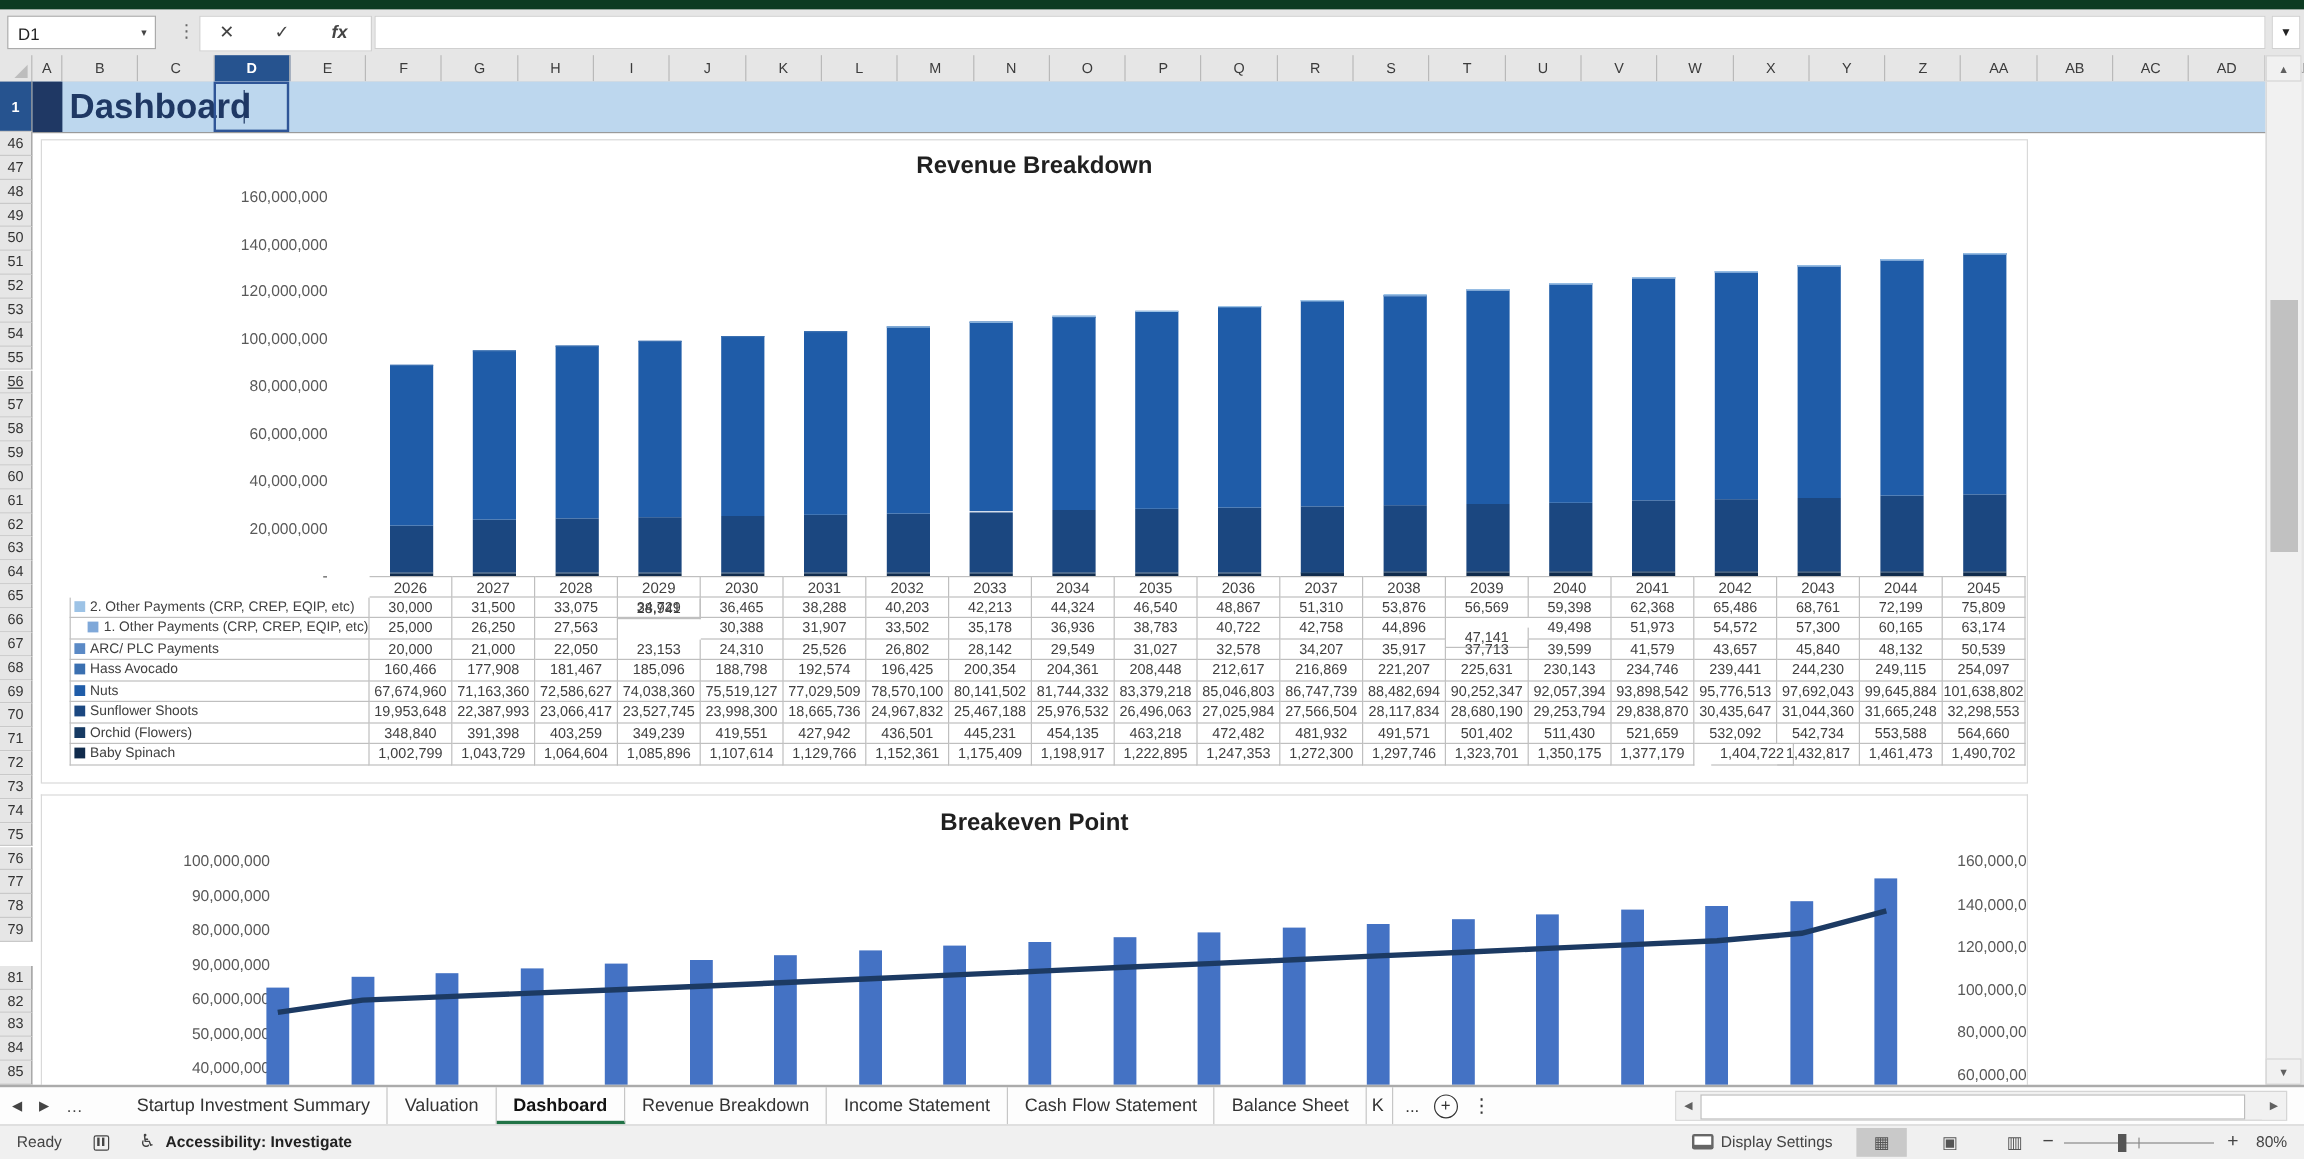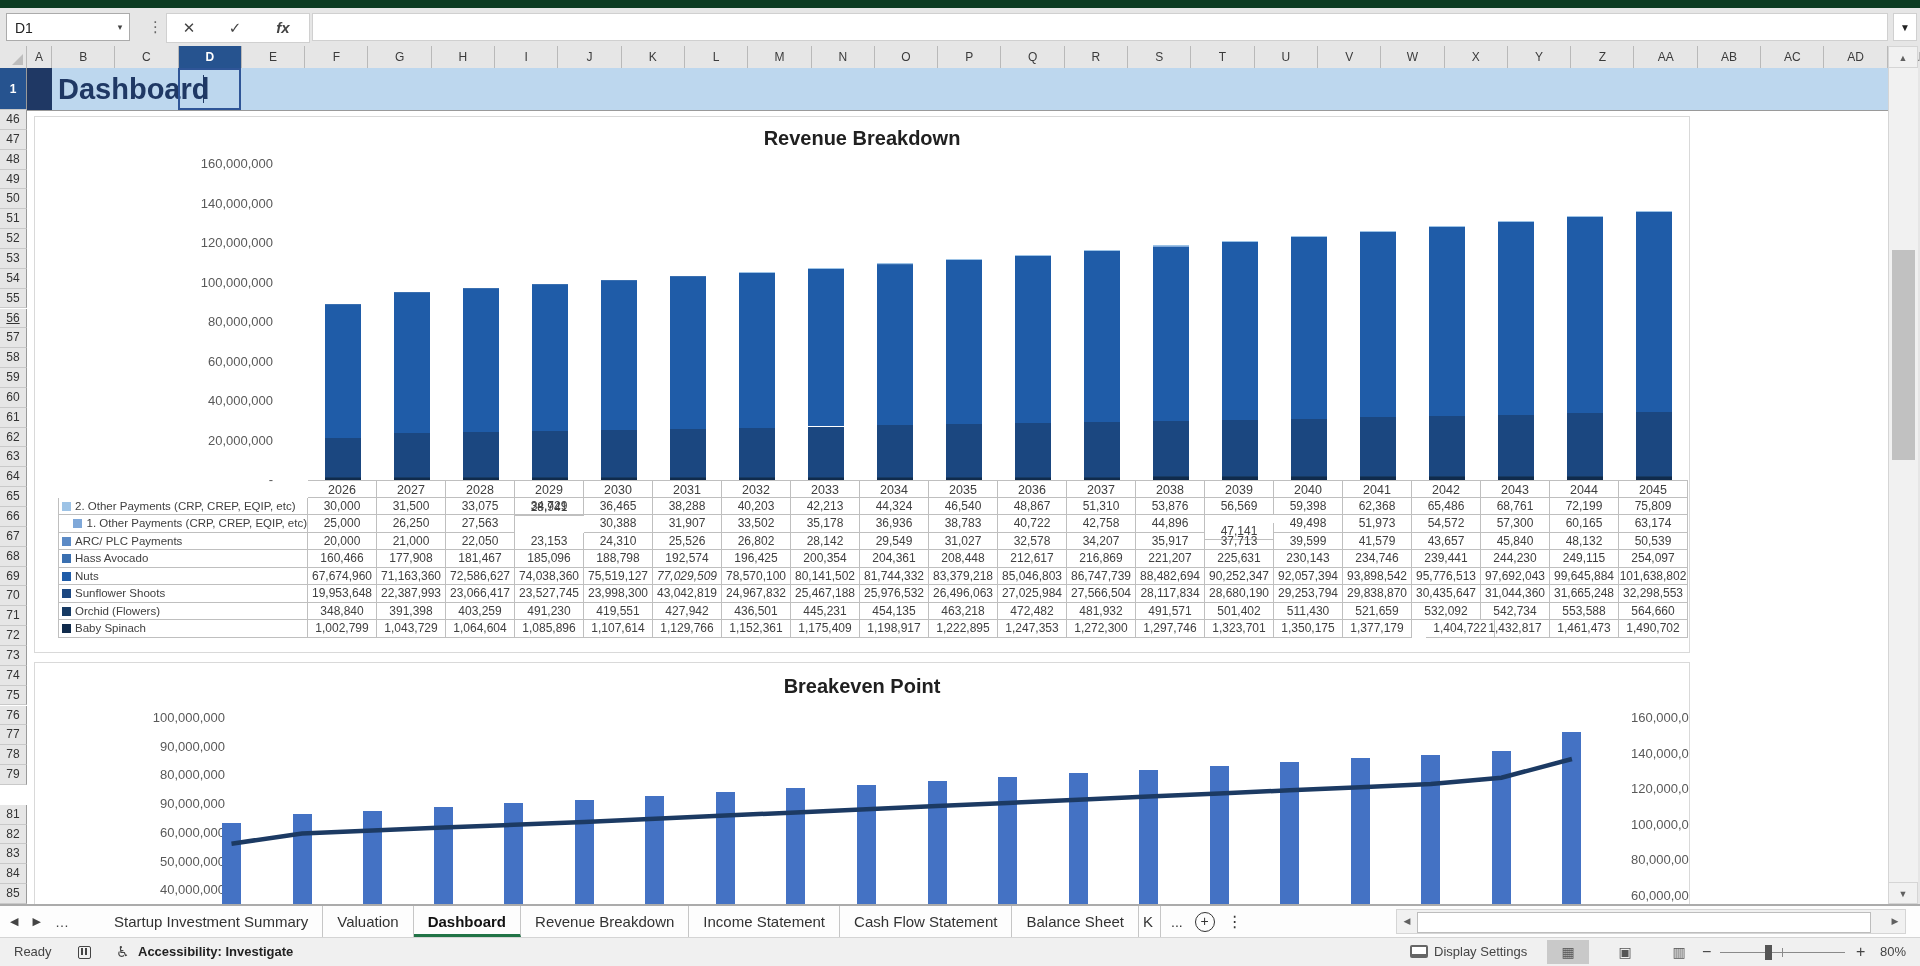--- a/index.html
+++ b/index.html
@@ -463,61 +463,61 @@
       <div class="dt-cell dt-num" style="left: 1377px; top: 433.35px; width: 69px; height: 17.45px; line-height: 17.45px;">239,441</div>
       <div class="dt-cell dt-num" style="left: 1446px; top: 433.35px; width: 69px; height: 17.45px; line-height: 17.45px;">244,230</div>
       <div class="dt-cell dt-num" style="left: 1515px; top: 433.35px; width: 69px; height: 17.45px; line-height: 17.45px;">249,115</div>
       <div class="dt-cell dt-num" style="left: 1584px; top: 433.35px; width: 69px; height: 17.45px; line-height: 17.45px;">254,097</div>
       <div class="dt-cell dt-label" style="left: 23px; top: 450.8px; width: 250px; height: 17.45px; line-height: 17.45px;"><span class="key-sq" style="background: rgb(31, 92, 168);"></span>Nuts</div>
       <div class="dt-cell dt-num" style="left: 273px; top: 450.8px; width: 69px; height: 17.45px; line-height: 17.45px;">67,674,960</div>
       <div class="dt-cell dt-num" style="left: 342px; top: 450.8px; width: 69px; height: 17.45px; line-height: 17.45px;">71,163,360</div>
       <div class="dt-cell dt-num" style="left: 411px; top: 450.8px; width: 69px; height: 17.45px; line-height: 17.45px;">72,586,627</div>
       <div class="dt-cell dt-num" style="left: 480px; top: 450.8px; width: 69px; height: 17.45px; line-height: 17.45px;">74,038,360</div>
       <div class="dt-cell dt-num" style="left: 549px; top: 450.8px; width: 69px; height: 17.45px; line-height: 17.45px;">75,519,127</div>
-      <div class="dt-cell dt-num" style="left: 618px; top: 450.8px; width: 69px; height: 17.45px; line-height: 17.45px; font-style: italic;">77,029,509</div>
+      <div class="dt-cell dt-num" style="left: 618px; top: 450.8px; width: 69px; height: 17.45px; line-height: 17.45px;">77,029,509</div>
       <div class="dt-cell dt-num" style="left: 687px; top: 450.8px; width: 69px; height: 17.45px; line-height: 17.45px;">78,570,100</div>
       <div class="dt-cell dt-num" style="left: 756px; top: 450.8px; width: 69px; height: 17.45px; line-height: 17.45px;">80,141,502</div>
       <div class="dt-cell dt-num" style="left: 825px; top: 450.8px; width: 69px; height: 17.45px; line-height: 17.45px;">81,744,332</div>
       <div class="dt-cell dt-num" style="left: 894px; top: 450.8px; width: 69px; height: 17.45px; line-height: 17.45px;">83,379,218</div>
       <div class="dt-cell dt-num" style="left: 963px; top: 450.8px; width: 69px; height: 17.45px; line-height: 17.45px;">85,046,803</div>
       <div class="dt-cell dt-num" style="left: 1032px; top: 450.8px; width: 69px; height: 17.45px; line-height: 17.45px;">86,747,739</div>
       <div class="dt-cell dt-num" style="left: 1101px; top: 450.8px; width: 69px; height: 17.45px; line-height: 17.45px;">88,482,694</div>
       <div class="dt-cell dt-num" style="left: 1170px; top: 450.8px; width: 69px; height: 17.45px; line-height: 17.45px;">90,252,347</div>
       <div class="dt-cell dt-num" style="left: 1239px; top: 450.8px; width: 69px; height: 17.45px; line-height: 17.45px;">92,057,394</div>
       <div class="dt-cell dt-num" style="left: 1308px; top: 450.8px; width: 69px; height: 17.45px; line-height: 17.45px;">93,898,542</div>
       <div class="dt-cell dt-num" style="left: 1377px; top: 450.8px; width: 69px; height: 17.45px; line-height: 17.45px;">95,776,513</div>
       <div class="dt-cell dt-num" style="left: 1446px; top: 450.8px; width: 69px; height: 17.45px; line-height: 17.45px;">97,692,043</div>
       <div class="dt-cell dt-num" style="left: 1515px; top: 450.8px; width: 69px; height: 17.45px; line-height: 17.45px;">99,645,884</div>
       <div class="dt-cell dt-num" style="left: 1584px; top: 450.8px; width: 69px; height: 17.45px; line-height: 17.45px;">101,638,802</div>
       <div class="dt-cell dt-label" style="left: 23px; top: 468.25px; width: 250px; height: 17.45px; line-height: 17.45px;"><span class="key-sq" style="background: rgb(27, 71, 128);"></span>Sunflower Shoots</div>
       <div class="dt-cell dt-num" style="left: 273px; top: 468.25px; width: 69px; height: 17.45px; line-height: 17.45px;">19,953,648</div>
       <div class="dt-cell dt-num" style="left: 342px; top: 468.25px; width: 69px; height: 17.45px; line-height: 17.45px;">22,387,993</div>
       <div class="dt-cell dt-num" style="left: 411px; top: 468.25px; width: 69px; height: 17.45px; line-height: 17.45px;">23,066,417</div>
       <div class="dt-cell dt-num" style="left: 480px; top: 468.25px; width: 69px; height: 17.45px; line-height: 17.45px;">23,527,745</div>
       <div class="dt-cell dt-num" style="left: 549px; top: 468.25px; width: 69px; height: 17.45px; line-height: 17.45px;">23,998,300</div>
-      <div class="dt-cell dt-num" style="left: 618px; top: 468.25px; width: 69px; height: 17.45px; line-height: 17.45px;">43,042,819</div>
+      <div class="dt-cell dt-num" style="left: 618px; top: 468.25px; width: 69px; height: 17.45px; line-height: 17.45px;">18,665,736</div>
       <div class="dt-cell dt-num" style="left: 687px; top: 468.25px; width: 69px; height: 17.45px; line-height: 17.45px;">24,967,832</div>
       <div class="dt-cell dt-num" style="left: 756px; top: 468.25px; width: 69px; height: 17.45px; line-height: 17.45px;">25,467,188</div>
       <div class="dt-cell dt-num" style="left: 825px; top: 468.25px; width: 69px; height: 17.45px; line-height: 17.45px;">25,976,532</div>
       <div class="dt-cell dt-num" style="left: 894px; top: 468.25px; width: 69px; height: 17.45px; line-height: 17.45px;">26,496,063</div>
       <div class="dt-cell dt-num" style="left: 963px; top: 468.25px; width: 69px; height: 17.45px; line-height: 17.45px;">27,025,984</div>
       <div class="dt-cell dt-num" style="left: 1032px; top: 468.25px; width: 69px; height: 17.45px; line-height: 17.45px;">27,566,504</div>
       <div class="dt-cell dt-num" style="left: 1101px; top: 468.25px; width: 69px; height: 17.45px; line-height: 17.45px;">28,117,834</div>
       <div class="dt-cell dt-num" style="left: 1170px; top: 468.25px; width: 69px; height: 17.45px; line-height: 17.45px;">28,680,190</div>
       <div class="dt-cell dt-num" style="left: 1239px; top: 468.25px; width: 69px; height: 17.45px; line-height: 17.45px;">29,253,794</div>
       <div class="dt-cell dt-num" style="left: 1308px; top: 468.25px; width: 69px; height: 17.45px; line-height: 17.45px;">29,838,870</div>
       <div class="dt-cell dt-num" style="left: 1377px; top: 468.25px; width: 69px; height: 17.45px; line-height: 17.45px;">30,435,647</div>
       <div class="dt-cell dt-num" style="left: 1446px; top: 468.25px; width: 69px; height: 17.45px; line-height: 17.45px;">31,044,360</div>
       <div class="dt-cell dt-num" style="left: 1515px; top: 468.25px; width: 69px; height: 17.45px; line-height: 17.45px;">31,665,248</div>
       <div class="dt-cell dt-num" style="left: 1584px; top: 468.25px; width: 69px; height: 17.45px; line-height: 17.45px;">32,298,553</div>
       <div class="dt-cell dt-label" style="left: 23px; top: 485.7px; width: 250px; height: 17.45px; line-height: 17.45px;"><span class="key-sq" style="background: rgb(22, 58, 99);"></span>Orchid (Flowers)</div>
       <div class="dt-cell dt-num" style="left: 273px; top: 485.7px; width: 69px; height: 17.45px; line-height: 17.45px;">348,840</div>
       <div class="dt-cell dt-num" style="left: 342px; top: 485.7px; width: 69px; height: 17.45px; line-height: 17.45px;">391,398</div>
       <div class="dt-cell dt-num" style="left: 411px; top: 485.7px; width: 69px; height: 17.45px; line-height: 17.45px;">403,259</div>
-      <div class="dt-cell dt-num" style="left: 480px; top: 485.7px; width: 69px; height: 17.45px; line-height: 17.45px;">491,230</div>
+      <div class="dt-cell dt-num" style="left: 480px; top: 485.7px; width: 69px; height: 17.45px; line-height: 17.45px;">349,239</div>
       <div class="dt-cell dt-num" style="left: 549px; top: 485.7px; width: 69px; height: 17.45px; line-height: 17.45px;">419,551</div>
       <div class="dt-cell dt-num" style="left: 618px; top: 485.7px; width: 69px; height: 17.45px; line-height: 17.45px;">427,942</div>
       <div class="dt-cell dt-num" style="left: 687px; top: 485.7px; width: 69px; height: 17.45px; line-height: 17.45px;">436,501</div>
       <div class="dt-cell dt-num" style="left: 756px; top: 485.7px; width: 69px; height: 17.45px; line-height: 17.45px;">445,231</div>
       <div class="dt-cell dt-num" style="left: 825px; top: 485.7px; width: 69px; height: 17.45px; line-height: 17.45px;">454,135</div>
       <div class="dt-cell dt-num" style="left: 894px; top: 485.7px; width: 69px; height: 17.45px; line-height: 17.45px;">463,218</div>
       <div class="dt-cell dt-num" style="left: 963px; top: 485.7px; width: 69px; height: 17.45px; line-height: 17.45px;">472,482</div>
       <div class="dt-cell dt-num" style="left: 1032px; top: 485.7px; width: 69px; height: 17.45px; line-height: 17.45px;">481,932</div>
       <div class="dt-cell dt-num" style="left: 1101px; top: 485.7px; width: 69px; height: 17.45px; line-height: 17.45px;">491,571</div>
       <div class="dt-cell dt-num" style="left: 1170px; top: 485.7px; width: 69px; height: 17.45px; line-height: 17.45px;">501,402</div>

